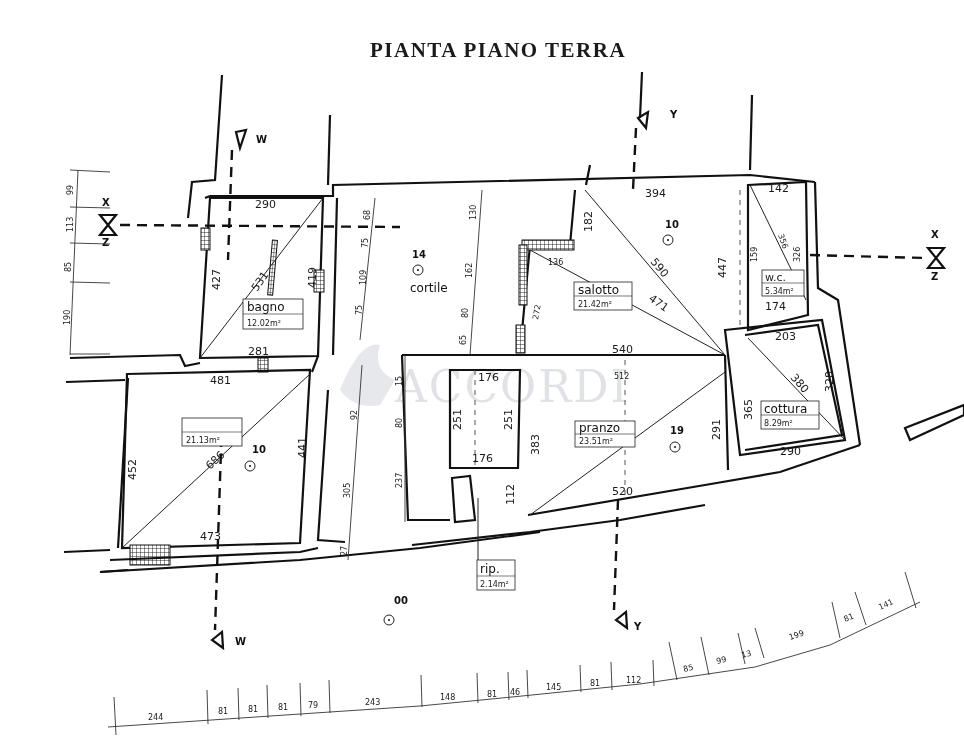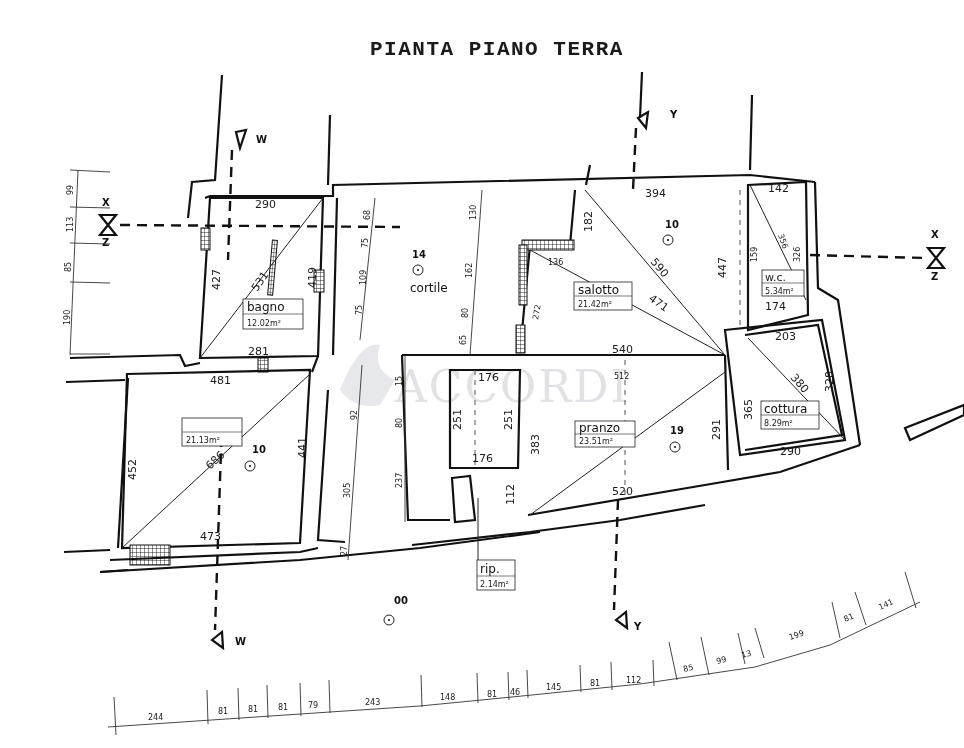--- a/index.html
+++ b/index.html
@@ -1,18 +1,18 @@
 <!DOCTYPE html>
 <html><head>
 <meta charset="utf-8">
 <style>
   html, body { margin: 0; padding: 0; background: #ffffff; }
   body { width: 964px; height: 748px; overflow: hidden; position: relative; font-family: "Liberation Sans", sans-serif; }
   #plan { position: absolute; left: 0; top: 0; width: 964px; height: 748px; }
-  .title { position: absolute; left: 370px; top: 38px; font-family: Liberation Mono, monospace; font-weight: bold; font-size: 21px; letter-spacing: 1.5px; color: #1a1a1a; }
+  .title { position: absolute; left: 370px; top: 38px; font-family: Liberation Serif, serif; font-weight: bold; font-size: 21px; letter-spacing: 1.5px; color: #1a1a1a; }
   .wall { fill: none; stroke: #111; stroke-width: 2.2; }
   .thin { fill: none; stroke: #222; stroke-width: 1; }
   .dash { fill: none; stroke: #111; stroke-width: 2.4; stroke-dasharray: 10 7; }
   .dashthin { fill: none; stroke: #555; stroke-width: 1; stroke-dasharray: 5 5; }
   .dim { fill: none; stroke: #333; stroke-width: 0.9; }
   .txt { font-family: "DejaVu Sans", sans-serif; font-size: 11px; fill: #1a1a1a; }
   .txt-sm { font-family: "DejaVu Sans", sans-serif; font-size: 8px; fill: #1a1a1a; }
   .lbl { font-family: "DejaVu Sans", sans-serif; font-size: 12px; fill: #111; }
   .bold { font-family: "DejaVu Sans", sans-serif; font-weight: bold; font-size: 10px; fill: #111; }
   .hatch { fill: url(#grid); stroke: #111; stroke-width: 1; }

